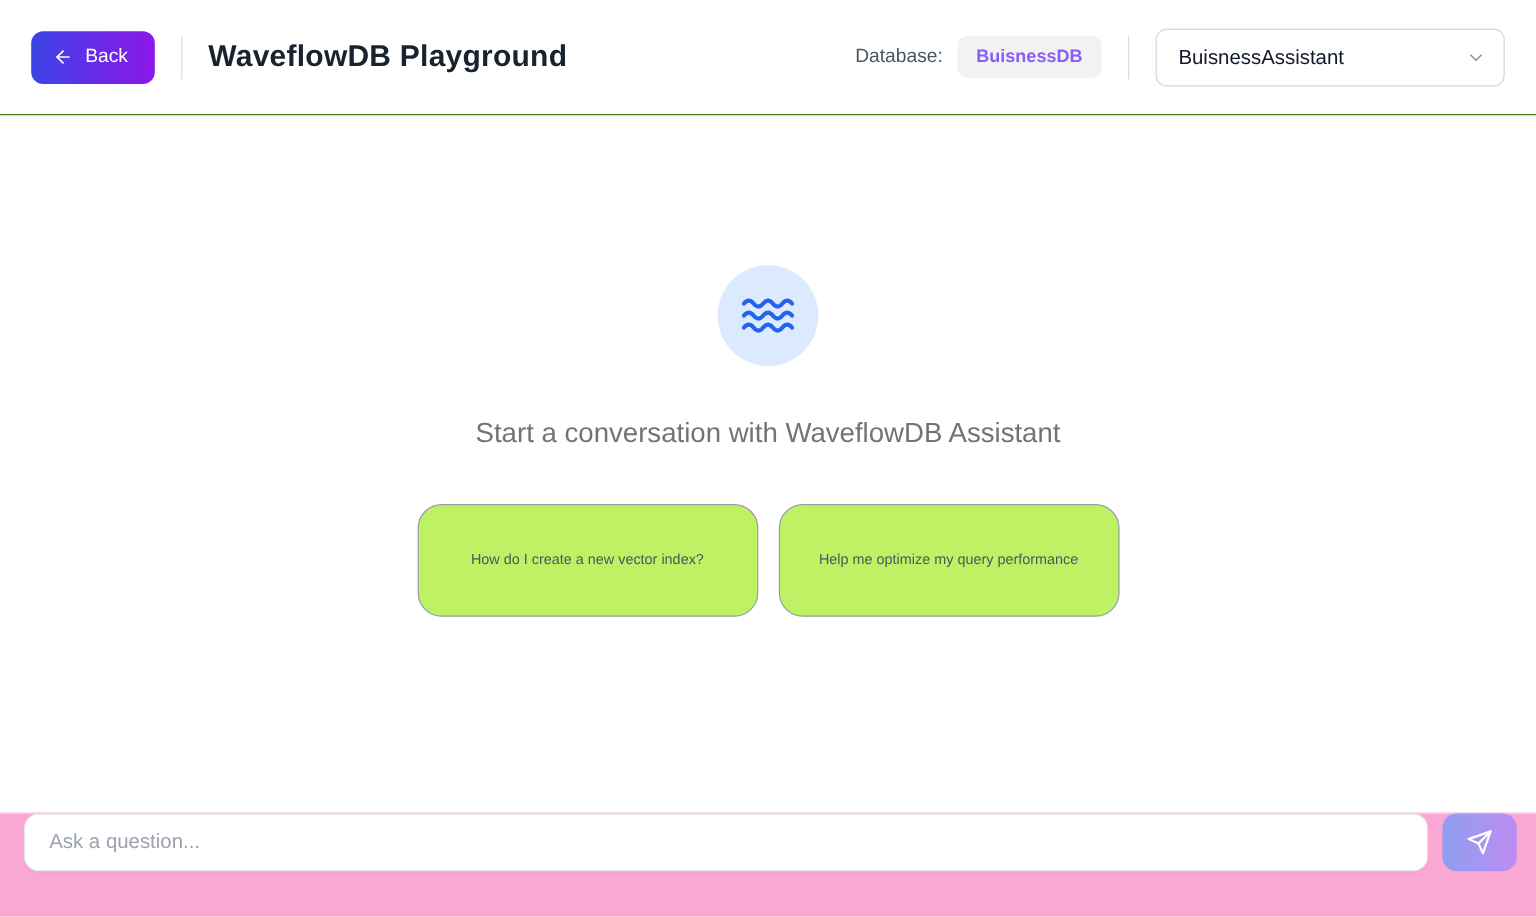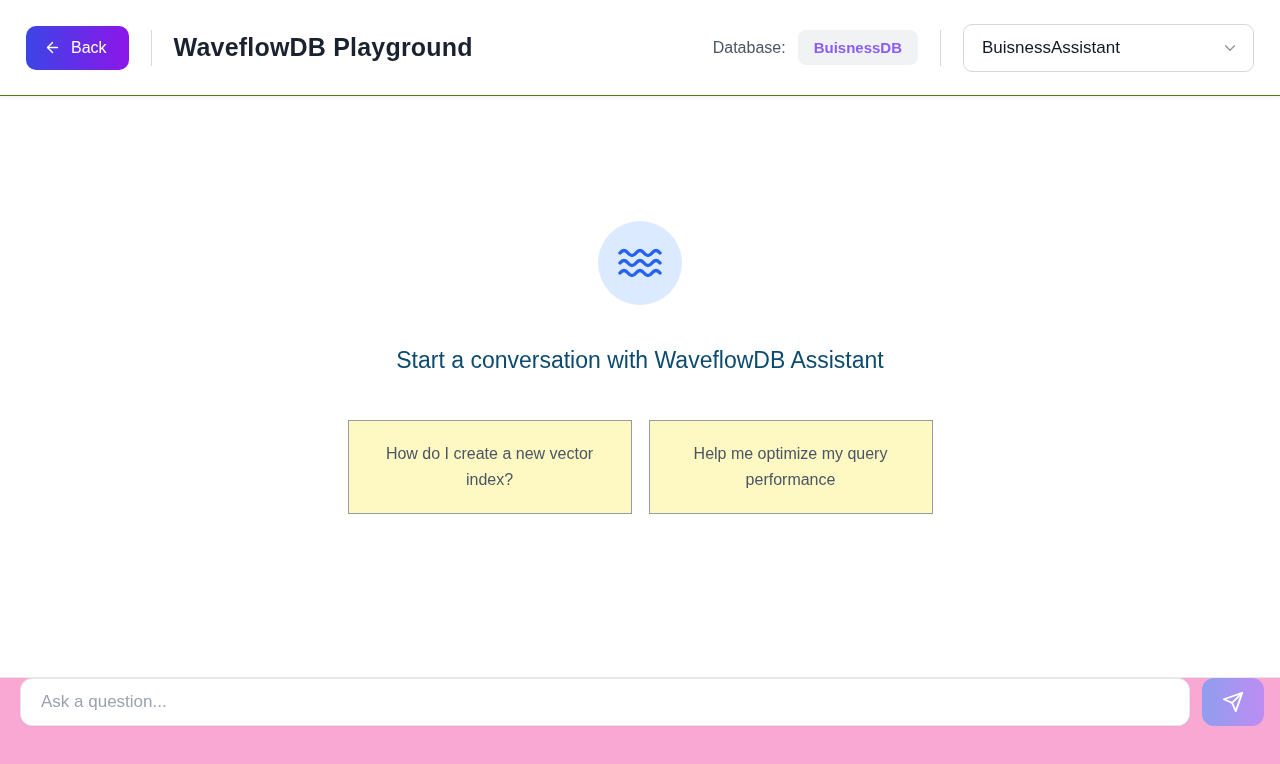--- a/index.html
+++ b/index.html
@@ -104,40 +104,40 @@
     background: #dbeafe;
     display: flex;
     align-items: center;
     justify-content: center;
   }
   .wave-circle svg { width: 44px; height: 34px; }
   .start-heading {
     margin-top: 42px;
     font-size: 23px;
     font-weight: 400;
-    color: #0c4a6e;
+    color: #737373;
   }
   .suggestions {
     margin-top: 46px;
     display: flex;
     gap: 17px;
   }
   .suggestion-card {
     width: 284px;
     height: 94px;
     border: 1px solid #969ca6;
-    border-radius: 0;
-    background: #fef9c3;
+    border-radius: 20px;
+    background: #bef264;
     display: flex;
     align-items: center;
     justify-content: center;
     text-align: center;
     padding: 12px 22px;
     font-family: "Liberation Sans", sans-serif;
-    font-size: 16px;
+    font-size: 12px;
     line-height: 1.65;
     color: #4b5563;
     cursor: pointer;
   }
 
   
   .composer {
     flex: 0 0 87px;
     border-top: 1px solid #e7e8ea;
     display: flex;

